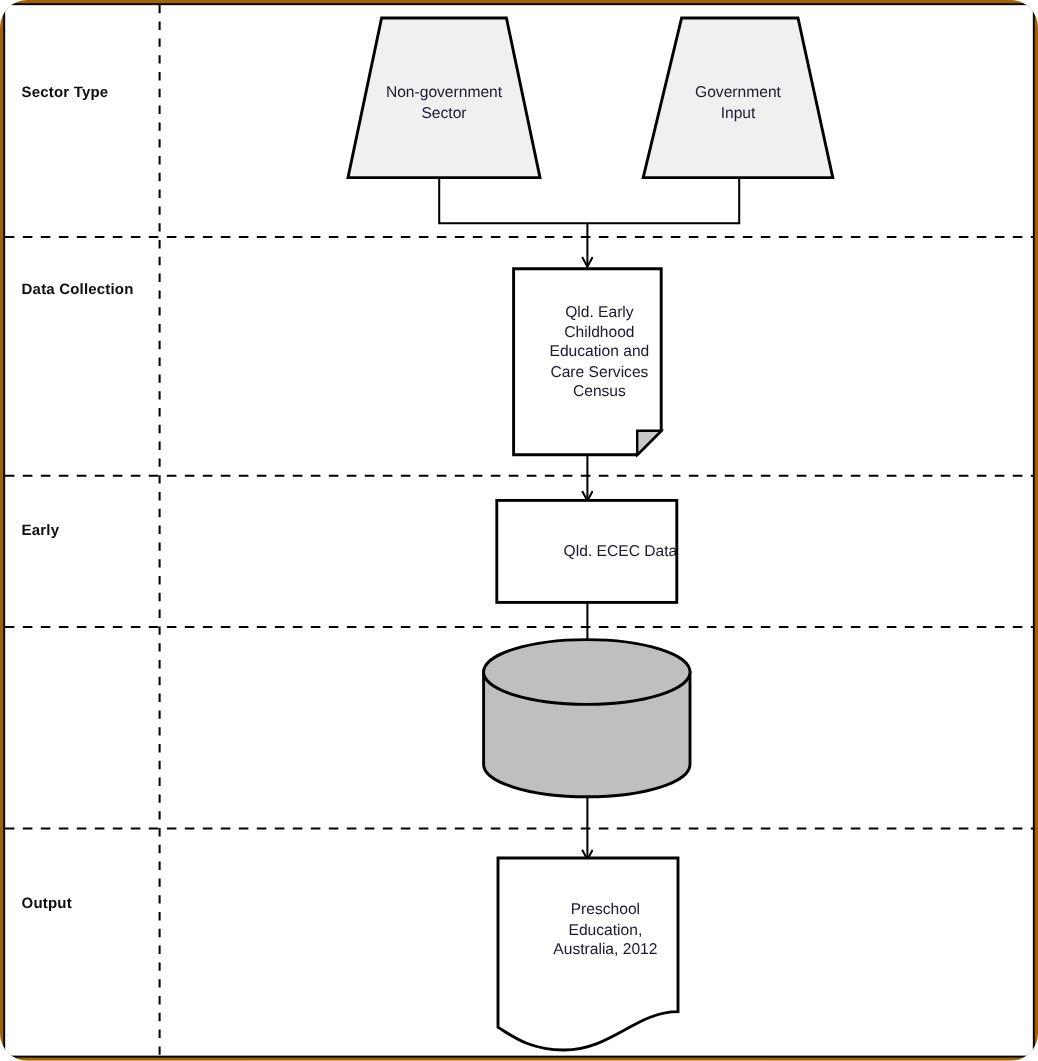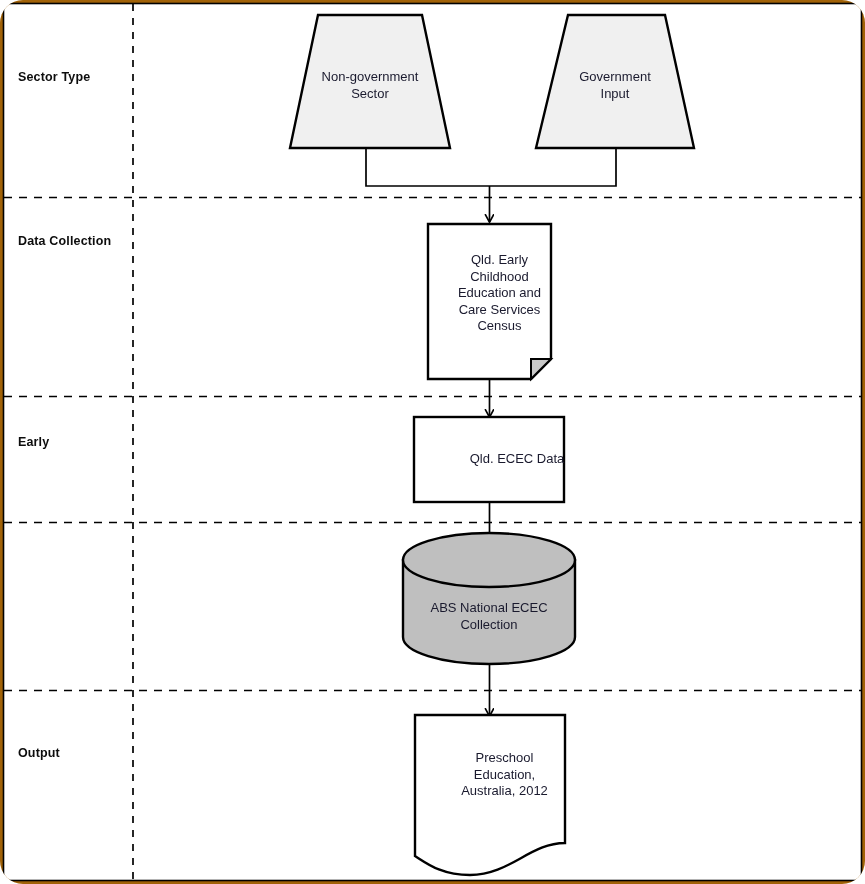--- a/index.html
+++ b/index.html
@@ -112,20 +112,18 @@
 Input</div>
 
   <div class="node-text" style="left:428px; top:252px; width:143px;">Qld. Early
 Childhood
 Education and
 Care Services
 Census</div>
 
   <div class="node-text" style="left:414px; top:451px; width:150px;margin-left:28px;">Qld. ECEC Data</div>
 
-  <div class="node-text" style="left:399px; top:600px; width:180px;">ABS National ECEC
-Collection</div>
 
   <div class="node-text" style="left:415px; top:750px; width:179px;">Preschool
 Education,
 Australia, 2012</div>
 
 </div>
 
 </body></html>

